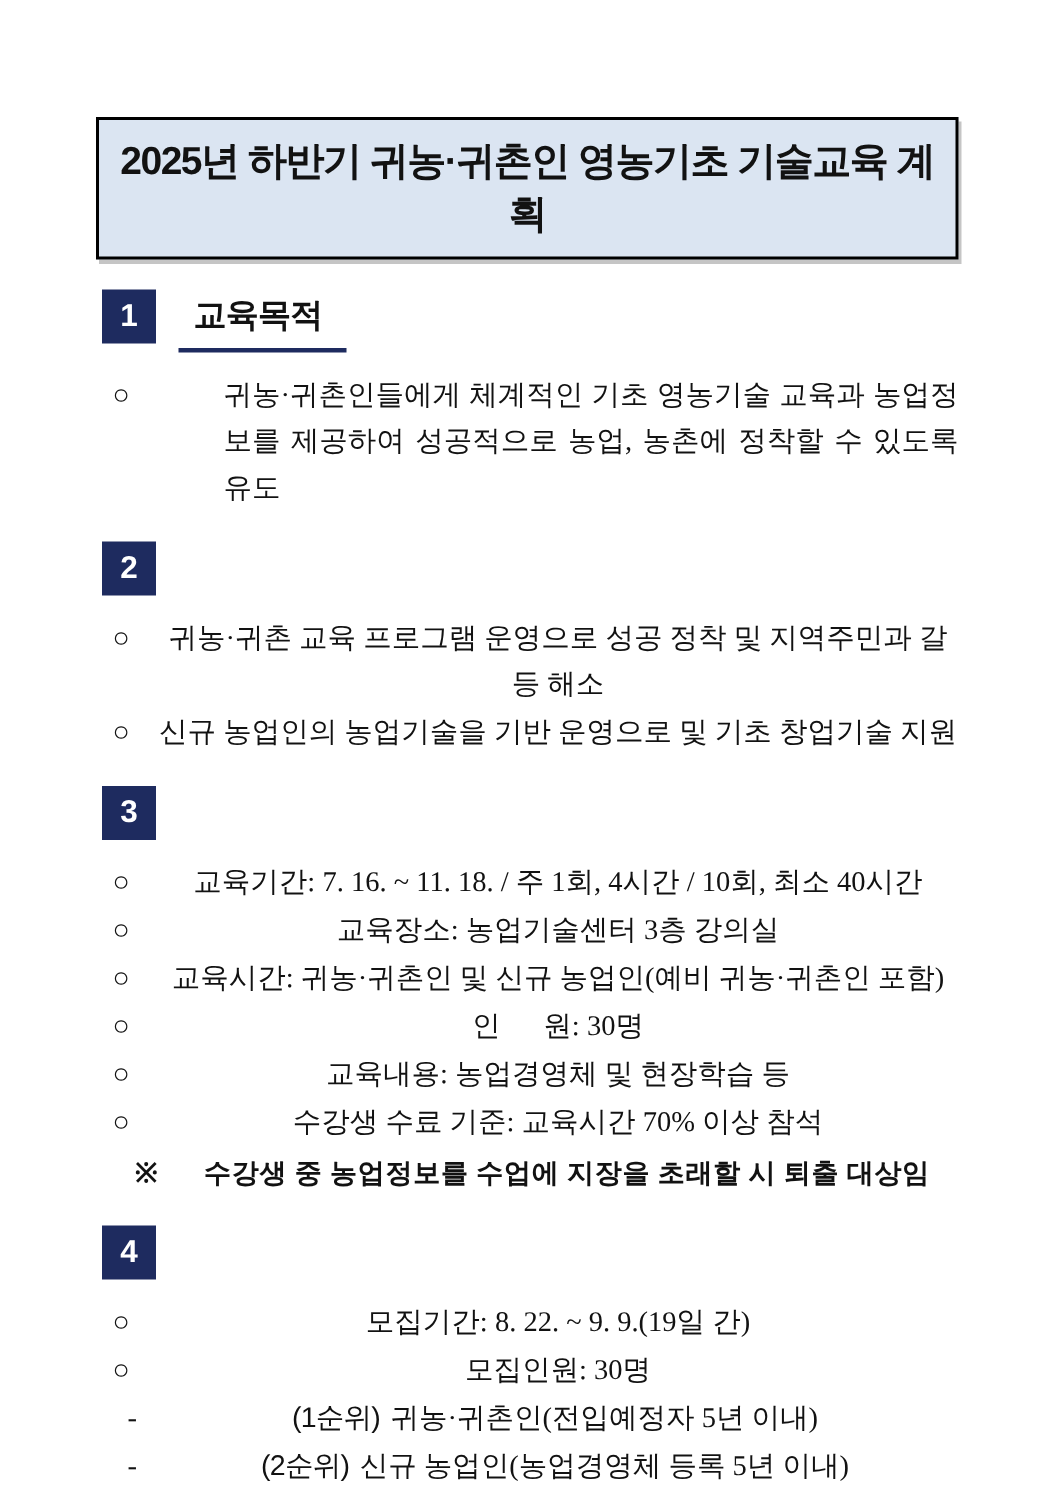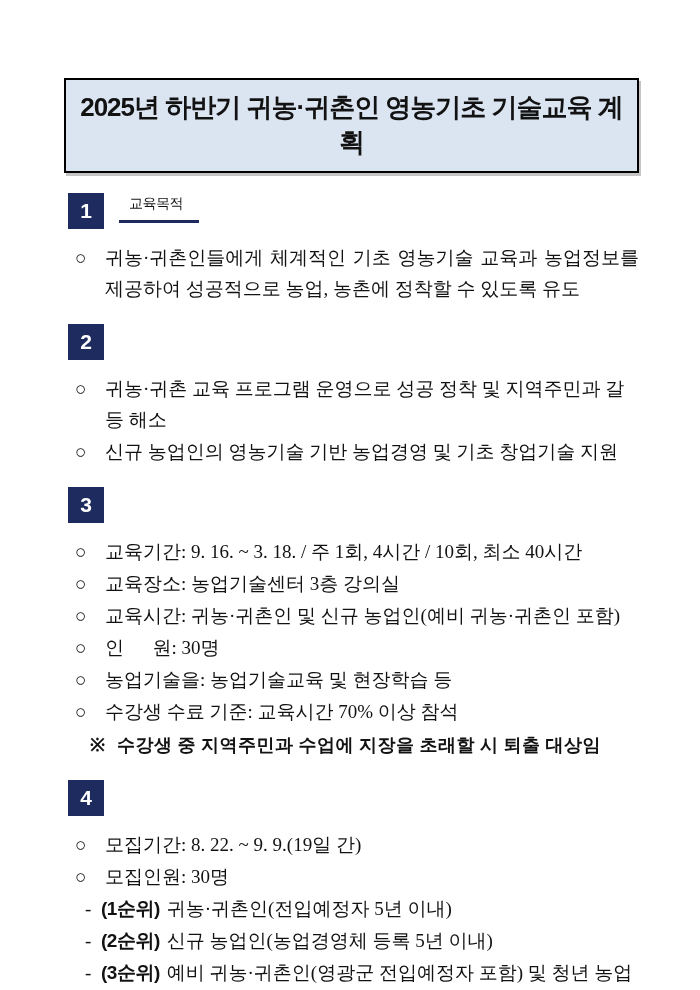--- a/index.html
+++ b/index.html
@@ -28,37 +28,37 @@
   }
   .num-box {
     flex:none; width:36px; height:36px;
     background:var(--navy,#1e2b5f); color:#ffffff;
     font-family:"Liberation Sans","DejaVu Sans",sans-serif;
     font-weight:bold; font-size:21px;
     display:flex; align-items:center; justify-content:center;
   }
   .heading {
     font-family:"Liberation Sans","DejaVu Sans",sans-serif;
-    font-weight:normal; font-size:14px; letter-spacing:-0.5px;
+    font-weight:bold; font-size:22px; letter-spacing:-0.5px;
     margin-left:15px; padding:2px 16px 7px 10px;
     border-bottom:3px solid var(--navy,#1e2b5f);
   }
   .item {
     display:flex; align-items:flex-start;
     font-size:19px; line-height:31px;
     padding-left:11px; margin:1px 0;
   }
   .item .marker { flex:none; width:30px; }
-  .item .txt { flex:1; }
-  .item .txt.justify { text-align:justify; }
+  .item .txt { flex:1;text-align:center; }
+  .item .txt.justify { text-align:justify;margin-left:44px; }
   .item.sub { padding-left:21px; }
   .item.sub .marker { width:16px; }
   .prefix {
     font-family:"Liberation Sans","DejaVu Sans",sans-serif;
-    font-weight:bold; letter-spacing:-0.5px; margin-right:7px;
+    font-weight:normal; letter-spacing:-0.5px; margin-right:7px;
   }
   .item.note {
     padding-left:26px; font-weight:bold; font-size:18px;
     letter-spacing:0.5px; line-height:30px; margin-top:3px;
   }
   .item.note .marker { width:27px; }
 </style>
 </head>
 <body>
 
@@ -79,53 +79,53 @@
 
   <div class="section-header">
     <span class="num-box">2</span>
   </div>
   <div class="item">
     <span class="marker">○</span>
     <p class="txt">귀농·귀촌 교육 프로그램 운영으로 성공 정착 및 지역주민과 갈등 해소</p>
   </div>
   <div class="item">
     <span class="marker">○</span>
-    <p class="txt">신규 농업인의 영농기술 기반 농업경영 및 기초 창업기술 지원</p>
+    <p class="txt">신규 농업인의 농업기술을 기반 운영으로 및 기초 창업기술 지원</p>
   </div>
 
   <div class="section-header">
     <span class="num-box">3</span>
   </div>
   <div class="item">
     <span class="marker">○</span>
-    <p class="txt">교육기간: 9. 16. ~ 3. 18. / 주 1회, 4시간 / 10회, 최소 40시간</p>
+    <p class="txt">교육기간: 7. 16. ~ 11. 18. / 주 1회, 4시간 / 10회, 최소 40시간</p>
   </div>
   <div class="item">
     <span class="marker">○</span>
     <p class="txt">교육장소: 농업기술센터 3층 강의실</p>
   </div>
   <div class="item">
     <span class="marker">○</span>
     <p class="txt">교육시간: 귀농·귀촌인 및 신규 농업인(예비 귀농·귀촌인 포함)</p>
   </div>
   <div class="item">
     <span class="marker">○</span>
     <p class="txt">인&nbsp;&nbsp;&nbsp;&nbsp;&nbsp;&nbsp;원: 30명</p>
   </div>
   <div class="item">
     <span class="marker">○</span>
-    <p class="txt">농업기술을: 농업기술교육 및 현장학습 등</p>
+    <p class="txt">교육내용: 농업경영체 및 현장학습 등</p>
   </div>
   <div class="item">
     <span class="marker">○</span>
     <p class="txt">수강생 수료 기준: 교육시간 70% 이상 참석</p>
   </div>
   <div class="item note">
     <span class="marker">※</span>
-    <p class="txt">수강생 중 지역주민과 수업에 지장을 초래할 시 퇴출 대상임</p>
+    <p class="txt">수강생 중 농업정보를 수업에 지장을 초래할 시 퇴출 대상임</p>
   </div>
 
   <div class="section-header">
     <span class="num-box">4</span>
   </div>
   <div class="item">
     <span class="marker">○</span>
     <p class="txt">모집기간: 8. 22. ~ 9. 9.(19일 간)</p>
   </div>
   <div class="item">

